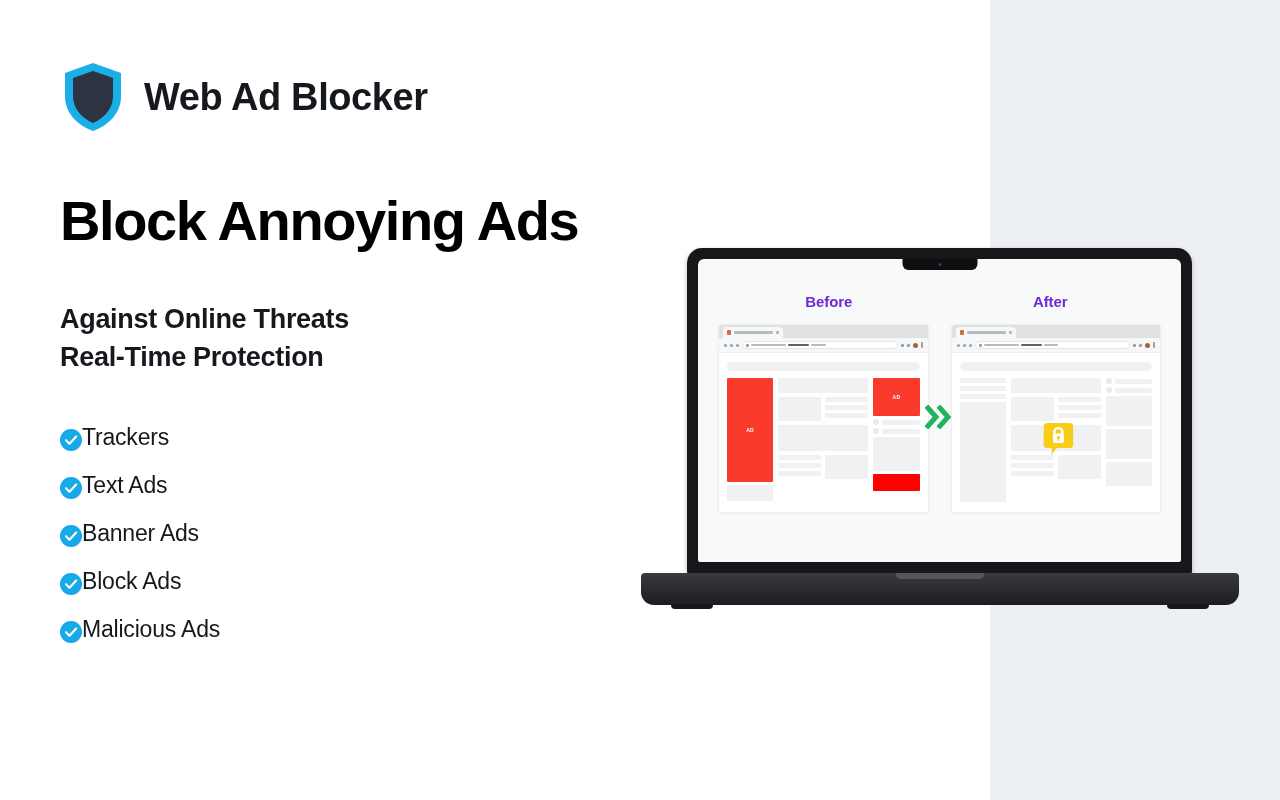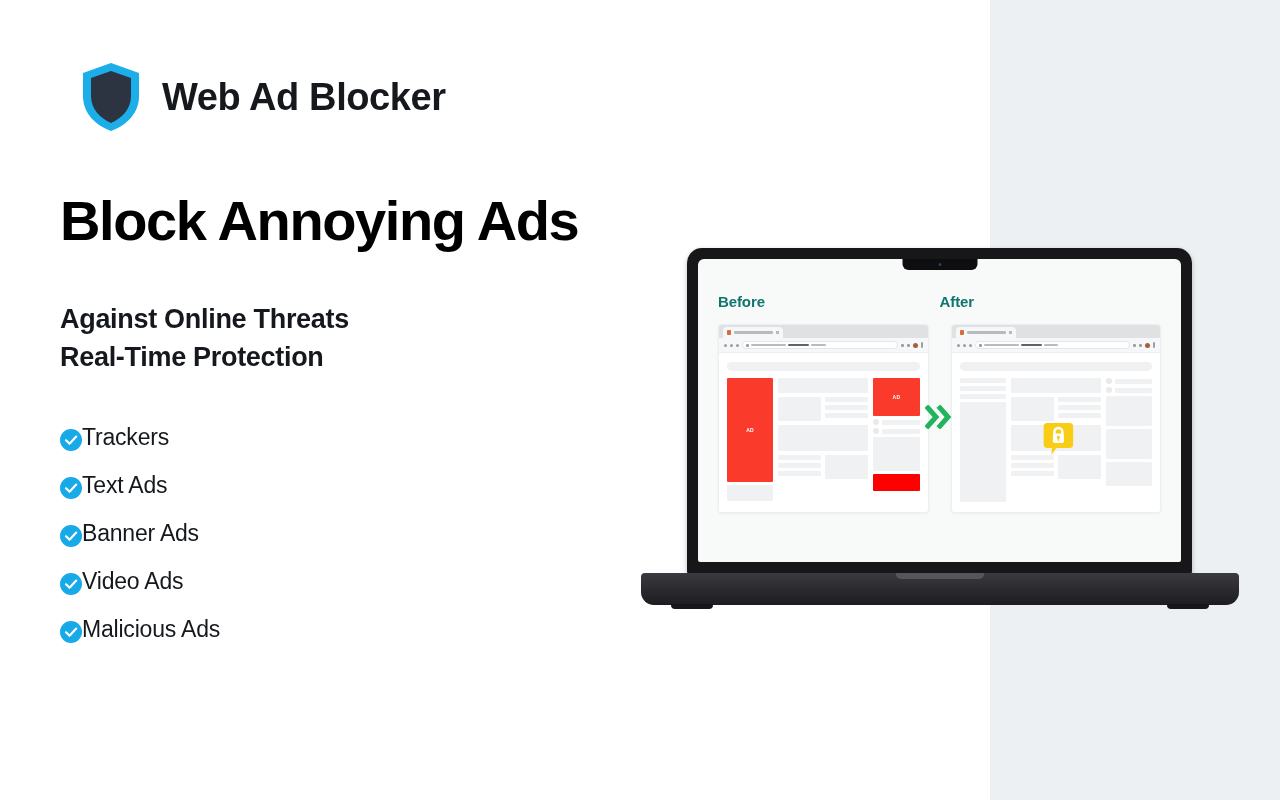--- a/index.html
+++ b/index.html
@@ -9,21 +9,21 @@
     background:#ffffff;
     position:relative;
   }
   
   #bg-right-panel {
     position:absolute; top:0; left:990px; width:290px; height:800px;
     background:#edf0f2;
   }
   
   #brand {
-    position:absolute; top:62px; left:80px;
+    position:absolute; top:62px; left:62px;
     display:flex; align-items:center; gap:20px;
   }
   #brand-logo { width:62px; height:70px; display:block; }
   #brand-name {
     font-size:38px; font-weight:bold; color:#15181c;
     letter-spacing:-0.4px; line-height:1;
   }
   
   #headline {
     position:absolute; top:192px; left:60px;
@@ -76,22 +76,22 @@
     position:absolute; bottom:-4px; height:5px; background:#17171a; border-radius:0 0 4px 4px;
   }
   #laptop-foot-left { left:30px; width:42px; }
   #laptop-foot-right { right:30px; width:42px; }
 
   
   #comparison {
     position:absolute; top:34px; left:20px; right:20px; bottom:28px;
   }
   .panel-title {
-    font-size:15px; font-weight:bold; color:#0f766e;
-    letter-spacing:-0.1px;
+    font-size:15px; font-weight:bold; color:#6d28d9;
+    text-align:center; letter-spacing:-0.1px;
   }
   #panel-titles { display:flex; }
   #panel-titles > div { flex:1; }
   #panels { display:flex; gap:22px; margin-top:14px; position:relative; }
   .browser {
     flex:1; background:#ffffff; border:1px solid #eceef0;
     border-radius:3px; overflow:hidden;
     box-shadow:0 1px 3px rgba(0,0,0,.05);
   }
   
@@ -201,21 +201,21 @@
     </span>
     <span class="feature-label">Banner Ads</span>
   </div>
   <div class="feature-item">
     <span>
       <svg class="check-icon" viewBox="0 0 22 22" xmlns="http://www.w3.org/2000/svg">
         <circle cx="11" cy="11" r="11" fill="#17A9E8"></circle>
         <path d="M6 11.3 L9.5 14.7 L16.2 7.6" fill="none" stroke="#fff" stroke-width="2.2" stroke-linecap="round" stroke-linejoin="round"></path>
       </svg>
     </span>
-    <span class="feature-label">Video Ads</span>
+    <span class="feature-label">Block Ads</span>
   </div>
   <div class="feature-item">
     <span>
       <svg class="check-icon" viewBox="0 0 22 22" xmlns="http://www.w3.org/2000/svg">
         <circle cx="11" cy="11" r="11" fill="#17A9E8"></circle>
         <path d="M6 11.3 L9.5 14.7 L16.2 7.6" fill="none" stroke="#fff" stroke-width="2.2" stroke-linecap="round" stroke-linejoin="round"></path>
       </svg>
     </span>
     <span class="feature-label">Malicious Ads</span>
   </div>

